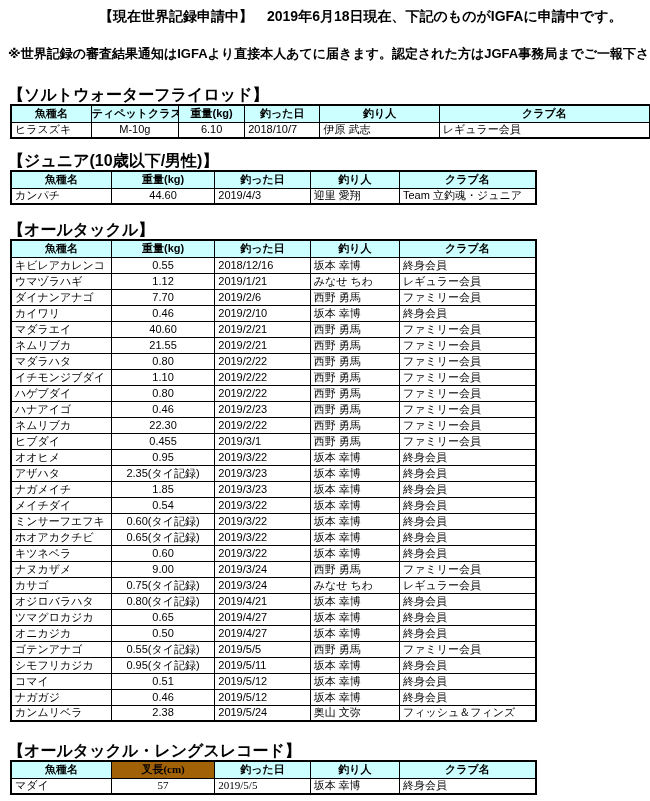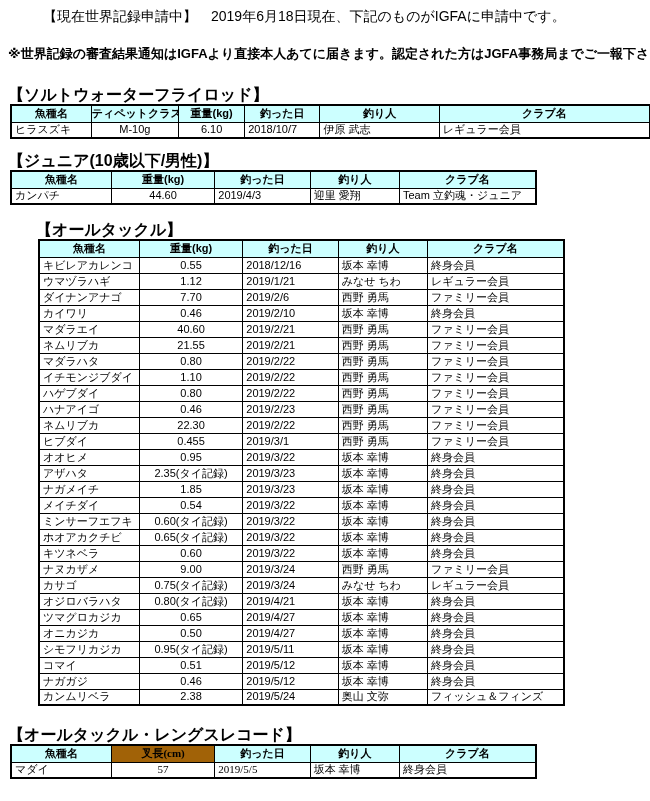--- a/index.html
+++ b/index.html
@@ -5,37 +5,37 @@
   * { box-sizing: border-box; margin: 0; padding: 0; }
   html, body { background: #ffffff; }
   body {
     width: 650px; height: 801px;
     font-family: "Liberation Sans", "DejaVu Sans", sans-serif;
     color: #000;
     padding-top: 8px;
     overflow: hidden;
   }
   .page-title {
-    font-size: 14px; font-weight: normal;
-    margin-left: 43px; line-height: 16px;
+    font-size: 14px; font-weight: bold;
+    margin-left: 99px; line-height: 16px;
     white-space: nowrap;
   }
   .page-note {
     font-size: 13px; font-weight: bold;
     margin: 22px 0 0 8px; line-height: 16px;
     white-space: nowrap;
   }
   .section { margin-left: 0; }
   .section-title {
     font-size: 16px; font-weight: bold;
     margin-left: 8px; margin-bottom: 2px; line-height: 14px;
   }
   .sec-1 { margin-top: 26px; }
   .sec-2 { margin-top: 15px; }
-  .sec-3 { margin-top: 18px; padding-left: 28px; }
+  .sec-3 { margin-top: 18px; }
   .sec-4 { margin-top: 22px; font-family: Liberation Serif, serif; }
   table.record-table {
     border-collapse: collapse;
     table-layout: fixed;
     margin-left: 10px;
     border: 2px solid #000;
     font-size: 11px;
   }
   table.record-table th, table.record-table td {
     border: 1px solid #000;
@@ -308,20 +308,27 @@
           <td class="al-left">終身会員</td>
         </tr>
         <tr>
           <td class="al-left">オニカジカ</td>
           <td class="al-center">0.50</td>
           <td class="al-left">2019/4/27</td>
           <td class="al-left">坂本 幸博</td>
           <td class="al-left">終身会員</td>
         </tr>
         <tr>
+          <td class="al-left">ゴテンアナゴ</td>
+          <td class="al-center">0.55(タイ記録)</td>
+          <td class="al-left">2019/5/5</td>
+          <td class="al-left">西野 勇馬</td>
+          <td class="al-left">ファミリー会員</td>
+        </tr>
+        <tr>
           <td class="al-left">シモフリカジカ</td>
           <td class="al-center">0.95(タイ記録)</td>
           <td class="al-left">2019/5/11</td>
           <td class="al-left">坂本 幸博</td>
           <td class="al-left">終身会員</td>
         </tr>
         <tr>
           <td class="al-left">コマイ</td>
           <td class="al-center">0.51</td>
           <td class="al-left">2019/5/12</td>

